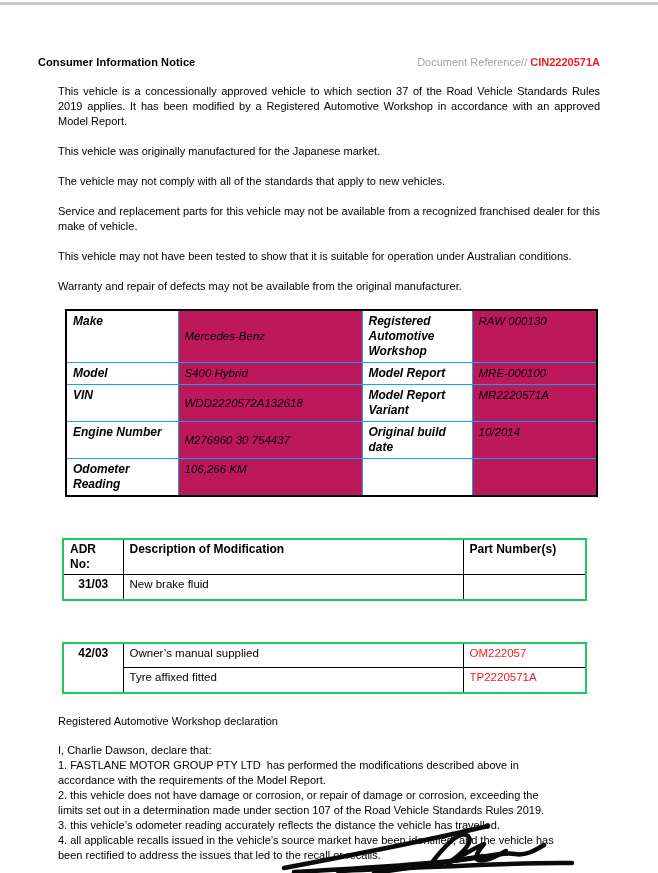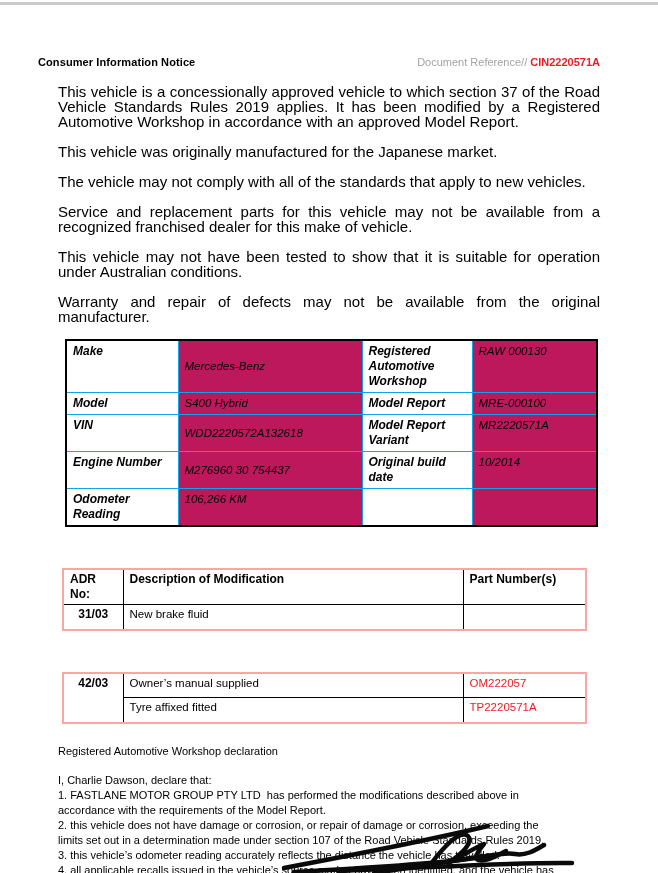--- a/index.html
+++ b/index.html
@@ -22,21 +22,21 @@
     display: flex; justify-content: space-between; align-items: baseline;
     margin-bottom: 16px;
   }
   .doc-title { font-size: 11px; font-weight: bold; letter-spacing: .1px; }
   .doc-ref { font-size: 11px; white-space: nowrap; }
   .doc-ref .ref-label { color: #a3a3a3; }
   .doc-ref .ref-value { color: #ed1c24; font-weight: bold; }
 
   .body-text { margin-left: 20px; }
   .para {
-    font-size: 15px; line-height: 15px;
+    font-size: 11px; line-height: 15px;
     text-align: justify;
     width: 542px;
     margin-bottom: 15px;
   }
 
   
   table { border-collapse: collapse; }
   .veh-table {
     margin: 1px 0 0 27px;
     border: 2px solid #000;
@@ -60,21 +60,21 @@
   .veh-table .c4 { width: 125px; }
   .veh-table tr.r1 td { height: 52px; }
   .veh-table tr.r2 td { height: 21px; }
   .veh-table tr.r3 td { height: 34px; }
   .veh-table tr.r4 td { height: 34px; }
   .veh-table tr.r5 td { height: 34px; }
 
   
   .mods { margin: 17px 0 0 24px; width: 523px; }
   .mod-table {
-    border: 2px solid #fca5a5;
+    border: 2px solid #22c55e;
     table-layout: fixed;
     width: 523px;
     margin-bottom: 5px;
     margin-top: 41px;
   }
   .mod-table td, .mod-table th {
     border: 1px solid #000;
     padding: 2px 6px;
     font-size: 11.5px;
     line-height: 15px;

